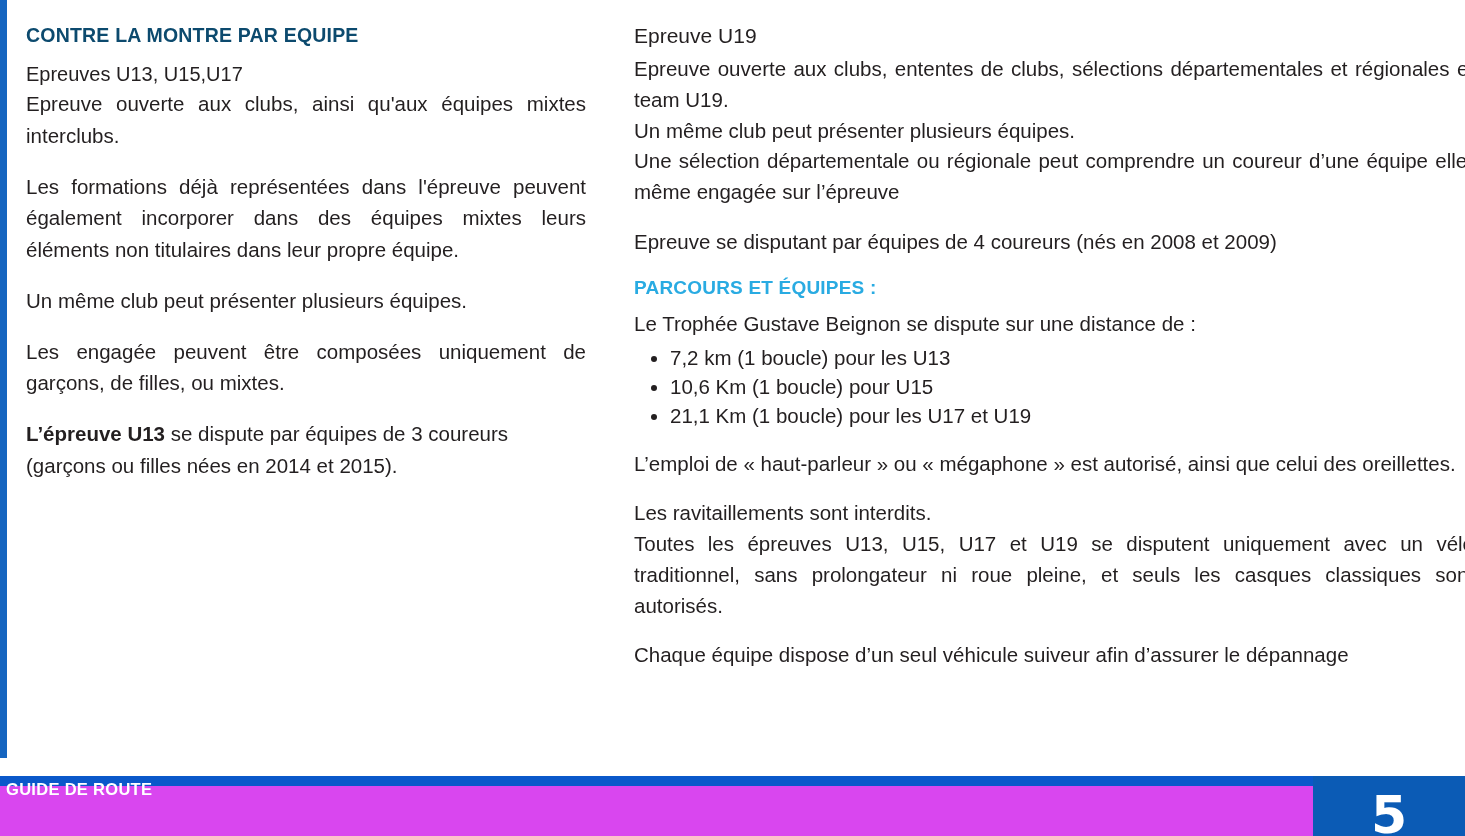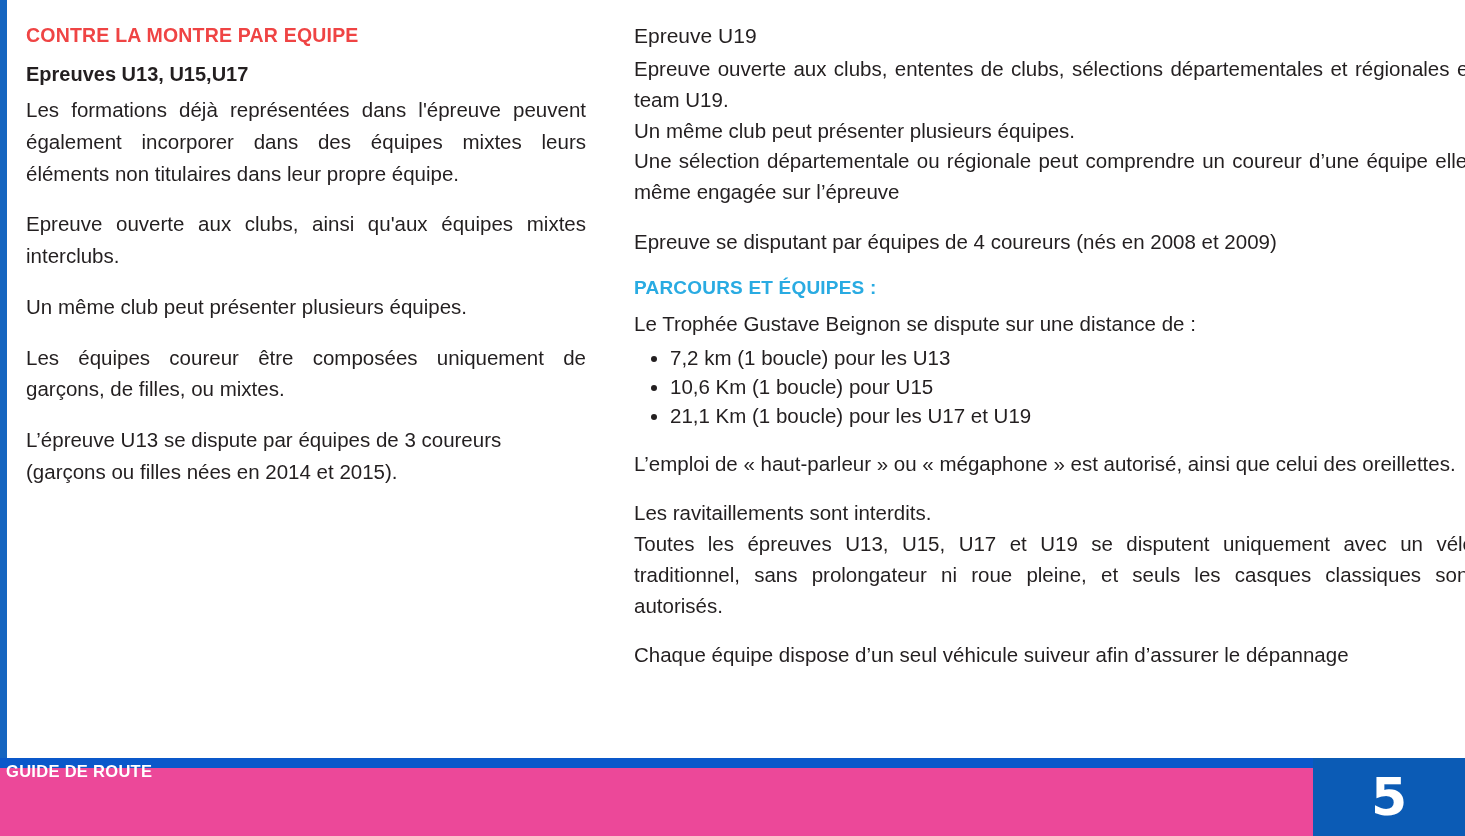--- a/index.html
+++ b/index.html
@@ -44,34 +44,34 @@
     flex: 0 0 48px;
   }
   .col-right {
     width: 840px;
     flex: 0 0 840px;
   }
   h1.red-title {
     margin: 0 0 16px 0;
     font-size: 19.5px;
     font-weight: bold;
-    color: #ef4444;
+    color: #0c4a6e;
     letter-spacing: 0.2px;
   }
   h2.blue-title {
     margin: 0 0 10px 0;
     font-size: 19px;
     font-weight: bold;
     color: #29abe2;
     letter-spacing: 0.2px;
   }
   h3.sub-title {
-    margin: 0 0 8px 0;
+    margin: 0 0 2px 0;
     font-size: 20px;
-    font-weight: bold;
+    font-weight: normal;
     color: #231f20;
   }
   h3.sub-title-right {
     margin: 0 0 6px 0;
     font-size: 21px;
     font-weight: normal;
     color: #231f20;
   }
   p.body {
     margin: 0 0 19px 0;
@@ -85,40 +85,40 @@
   }
   p.body.nogap {
     margin-bottom: 0;
     text-align: left;
   }
   .col-right p.body {
     font-size: 20.5px;
     line-height: 1.5;
   }
   .lead {
-    font-weight: normal;
+    font-weight: bold;
   }
   ul.bullets {
     margin: 4px 0 18px 0;
     padding-left: 36px;
     list-style: disc;
   }
   ul.bullets li {
     font-size: 20.5px;
     line-height: 1.42;
     color: #231f20;
     margin: 0;
   }
   .footer {
     position: absolute;
     left: 0;
     bottom: 0;
     width: 1465px;
-    height: 78px;
-    background: #ec4899;
+    height: 60px;
+    background: #d946ef;
   }
   .footer-bar-top {
     position: absolute;
     left: 0; top: 0;
     width: 1465px;
     height: 10px;
     background: #0a58ca;
   }
   .footer-text {
     position: absolute;
@@ -156,24 +156,24 @@
 
 <div class="left-rule"></div>
 
 <div class="page">
   <div class="columns">
 
     <div class="col-left">
       <h1 class="red-title">CONTRE LA MONTRE PAR EQUIPE</h1>
       <h3 class="sub-title">Epreuves U13, U15,U17</h3>
 
+      <p class="body">Epreuve ouverte aux clubs, ainsi qu'aux équipes mixtes interclubs.</p>
       <p class="body">Les formations déjà représentées dans l'épreuve peuvent également incorporer dans des équipes mixtes leurs éléments non titulaires dans leur propre équipe.</p>
-      <p class="body">Epreuve ouverte aux clubs, ainsi qu'aux équipes mixtes interclubs.</p>
       <p class="body">Un même club peut présenter plusieurs équipes.</p>
-      <p class="body">Les équipes coureur être composées uniquement de garçons, de filles, ou mixtes.</p>
+      <p class="body">Les engagée peuvent être composées uniquement de garçons, de filles, ou mixtes.</p>
 
       <p class="body nogap"><span class="lead">L’épreuve U13</span><span> se dispute par équipes de 3 coureurs (garçons ou filles nées en 2014 et 2015).</span></p>
     </div>
 
     <div class="col-gap"></div>
 
     <div class="col-right">
       <h3 class="sub-title-right">Epreuve U19</h3>
 
       <p class="body tight">Epreuve ouverte aux clubs, ententes de clubs, sélections départementales et régionales et team U19.</p>

